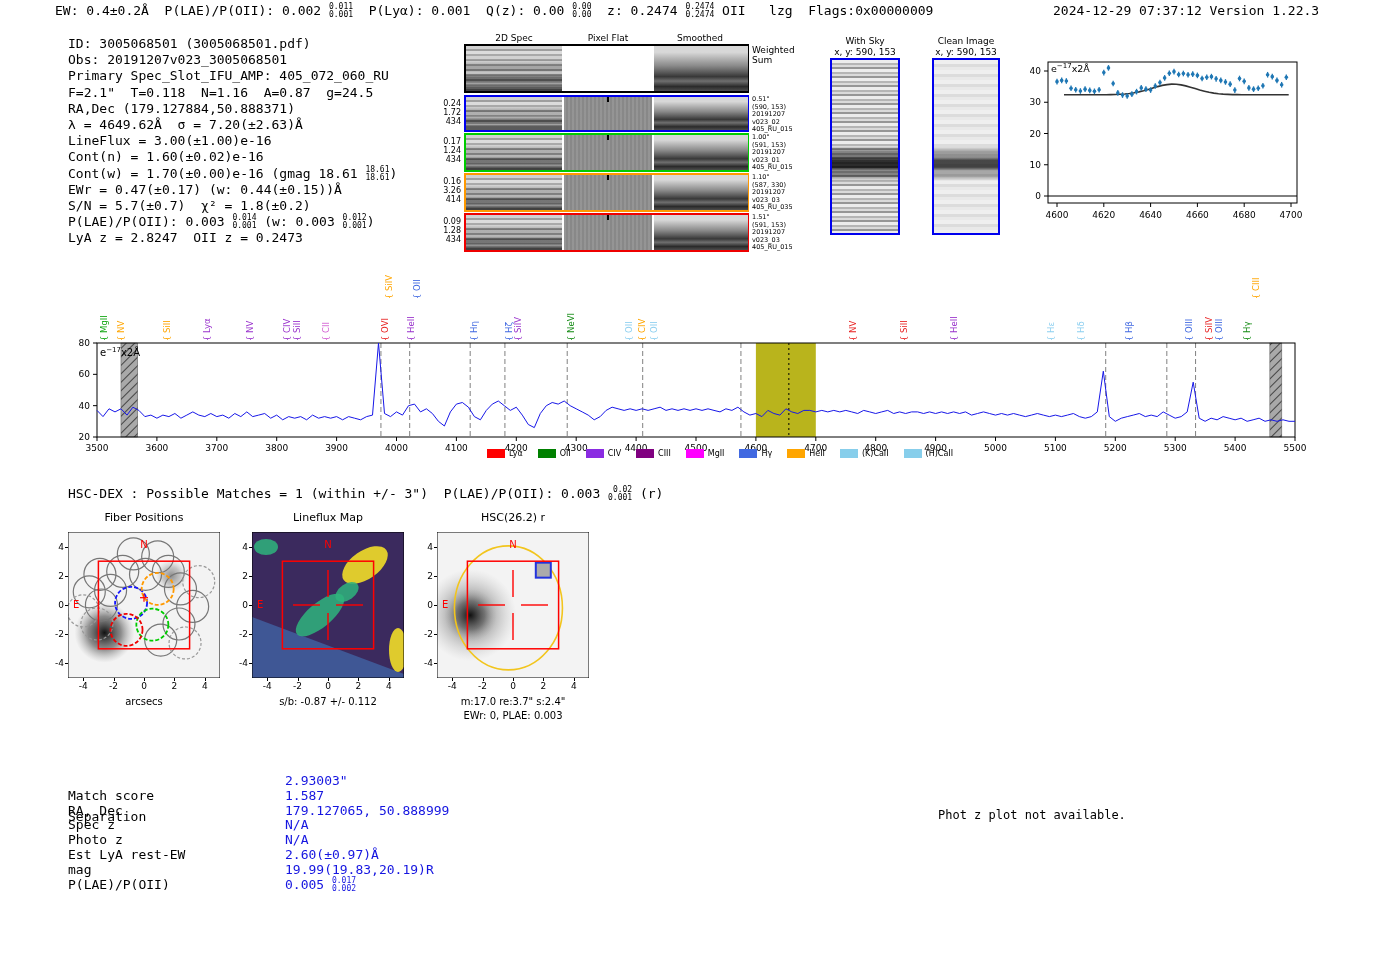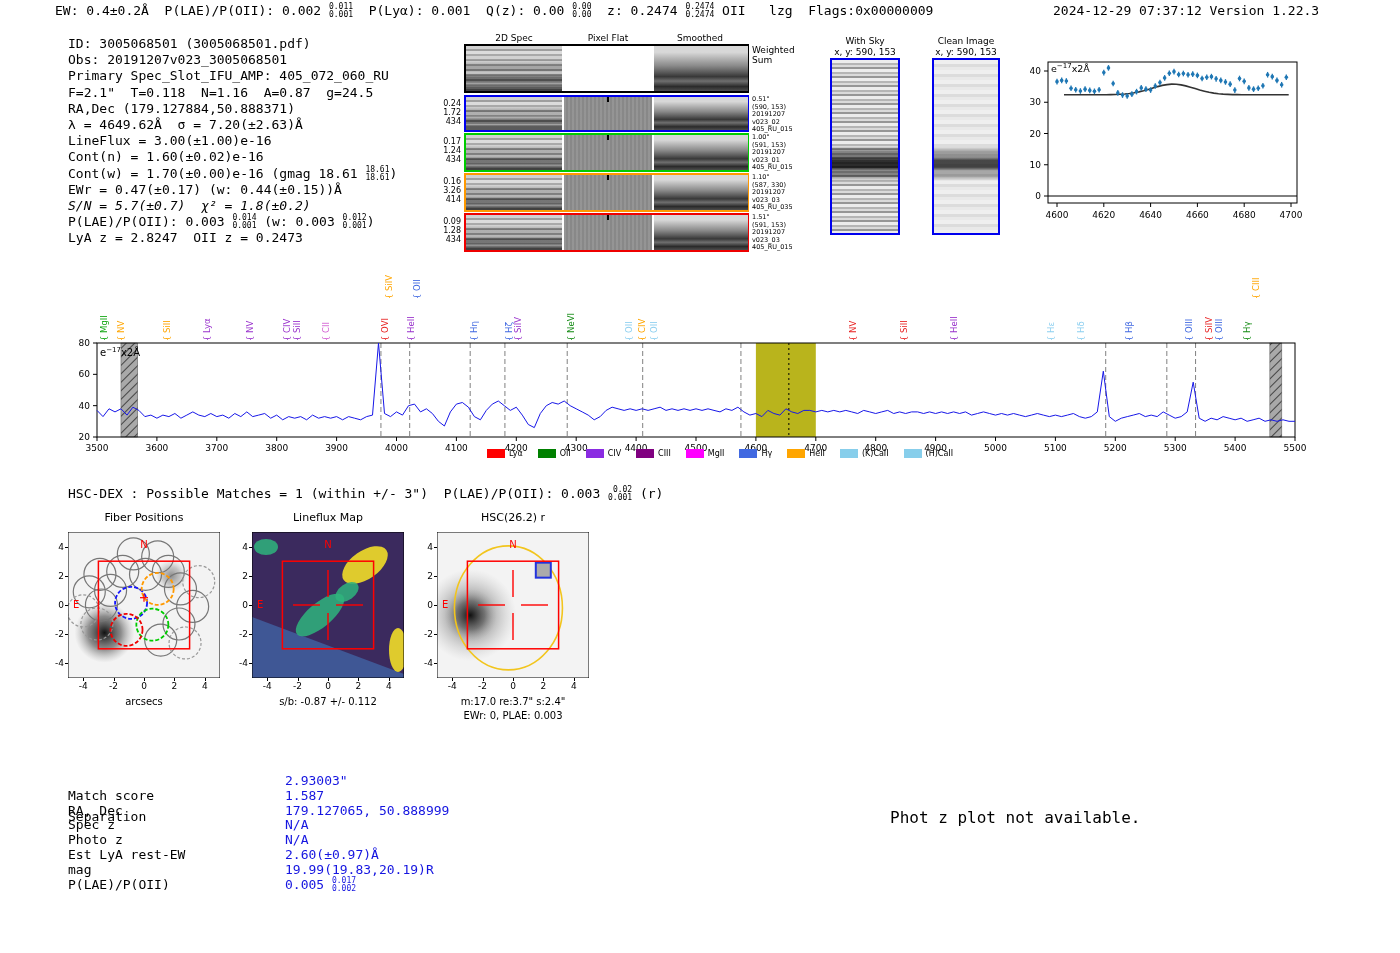--- a/index.html
+++ b/index.html
@@ -36,21 +36,21 @@
     <div class="iline"><span style="white-space: pre;">ID: 3005068501 (3005068501.pdf)</span></div>
     <div class="iline"><span style="white-space: pre;">Obs: 20191207v023_3005068501</span></div>
     <div class="iline"><span style="white-space: pre;">Primary Spec_Slot_IFU_AMP: 405_072_060_RU</span></div>
     <div class="iline"><span style="white-space: pre;">F=2.1"  T=0.118  N=1.16  A=0.87  g=24.5</span></div>
     <div class="iline"><span style="white-space: pre;">RA,Dec (179.127884,50.888371)</span></div>
     <div class="iline"><span style="white-space: pre;">λ = 4649.62Å  σ = 7.20(±2.63)Å</span></div>
     <div class="iline"><span style="white-space: pre;">LineFlux = 3.00(±1.00)e-16</span></div>
     <div class="iline"><span style="white-space: pre;">Cont(n) = 1.60(±0.02)e-16</span></div>
     <div class="iline"><span style="white-space: pre;">Cont(w) = 1.70(±0.00)e-16 (gmag 18.61 </span><span class="frac"><span class="s">18.61</span><span class="s">18.61</span></span><span style="white-space: pre;">)</span></div>
     <div class="iline"><span style="white-space: pre;">EWr = 0.47(±0.17) (w: 0.44(±0.15))Å</span></div>
-    <div class="iline"><span style="white-space: pre; font-style: italic;">S/N = 5.7(±0.7)  χ² = 1.8(±0.2)</span></div>
+    <div class="iline"><span style="white-space: pre;">S/N = 5.7(±0.7)  χ² = 1.8(±0.2)</span></div>
     <div class="iline"><span style="white-space: pre;">P(LAE)/P(OII): 0.003 </span><span class="frac"><span class="s">0.014</span><span class="s">0.001</span></span><span style="white-space: pre;"> (w: 0.003 </span><span class="frac"><span class="s">0.012</span><span class="s">0.001</span></span><span style="white-space: pre;">)</span></div>
     <div class="iline"><span style="white-space: pre;">LyA z = 2.8247  OII z = 0.2473</span></div>
   </div>
 
 <div class="abs" style="left:430px;top:28px;width:420px;height:230px;">
     <div style="position:absolute;left:44px;top:5px;width:80px;text-align:center;font:9px &quot;DejaVu Sans&quot;,sans-serif;">2D Spec</div>
     <div style="position:absolute;left:138px;top:5px;width:80px;text-align:center;font:9px &quot;DejaVu Sans&quot;,sans-serif;">Pixel Flat</div>
     <div style="position:absolute;left:230px;top:5px;width:80px;text-align:center;font:9px &quot;DejaVu Sans&quot;,sans-serif;">Smoothed</div>
     <div style="position:absolute;left:34px;top:16px;width:285px;height:49px;border:2.5px solid #000000;box-sizing:border-box;background:#fff;">
       <div style="position:absolute;left:0px;top:0;width:96px;height:100%;" class="tex-spec abs"></div>
@@ -586,13 +586,13 @@
     <div style="position:relative;height:14.8px;font:13px &quot;DejaVu Sans Mono&quot;,monospace;white-space:pre;"><div style="position:absolute;left:0;top:0;margin-top:36px;">Separation</div><div style="position:absolute;left:217px;top:0;color:#1515e0;"><span style="white-space: pre;">2.93003"</span></div></div>
     <div style="position:relative;height:14.8px;font:13px &quot;DejaVu Sans Mono&quot;,monospace;white-space:pre;"><div style="position:absolute;left:0;top:0;">Match score</div><div style="position:absolute;left:217px;top:0;color:#1515e0;"><span style="white-space: pre;">1.587</span></div></div>
     <div style="position:relative;height:14.8px;font:13px &quot;DejaVu Sans Mono&quot;,monospace;white-space:pre;"><div style="position:absolute;left:0;top:0;">RA, Dec</div><div style="position:absolute;left:217px;top:0;color:#1515e0;"><span style="white-space: pre;">179.127065, 50.888999</span></div></div>
     <div style="position:relative;height:14.8px;font:13px &quot;DejaVu Sans Mono&quot;,monospace;white-space:pre;"><div style="position:absolute;left:0;top:0;">Spec z</div><div style="position:absolute;left:217px;top:0;color:#1515e0;"><span style="white-space: pre;">N/A</span></div></div>
     <div style="position:relative;height:14.8px;font:13px &quot;DejaVu Sans Mono&quot;,monospace;white-space:pre;"><div style="position:absolute;left:0;top:0;">Photo z</div><div style="position:absolute;left:217px;top:0;color:#1515e0;"><span style="white-space: pre;">N/A</span></div></div>
     <div style="position:relative;height:14.8px;font:13px &quot;DejaVu Sans Mono&quot;,monospace;white-space:pre;"><div style="position:absolute;left:0;top:0;">Est LyA rest-EW</div><div style="position:absolute;left:217px;top:0;color:#1515e0;"><span style="white-space: pre;">2.60(±0.97)Å</span></div></div>
     <div style="position:relative;height:14.8px;font:13px &quot;DejaVu Sans Mono&quot;,monospace;white-space:pre;"><div style="position:absolute;left:0;top:0;">mag</div><div style="position:absolute;left:217px;top:0;color:#1515e0;"><span style="white-space: pre;">19.99(19.83,20.19)R</span></div></div>
     <div style="position:relative;height:14.8px;font:13px &quot;DejaVu Sans Mono&quot;,monospace;white-space:pre;"><div style="position:absolute;left:0;top:0;">P(LAE)/P(OII)</div><div style="position:absolute;left:217px;top:0;color:#1515e0;"><span style="white-space: pre; margin-top: 16px;">0.005 </span><span class="frac"><span class="s">0.017</span><span class="s">0.002</span></span></div></div>
   </div>
 
-<div class="abs mono" style="left:890px;top:808px;font-size:16px;">Phot z plot not available.</div>
+<div class="abs mono" style="left:938px;top:808px;font-size:12px;">Phot z plot not available.</div>
 
 </body></html>

